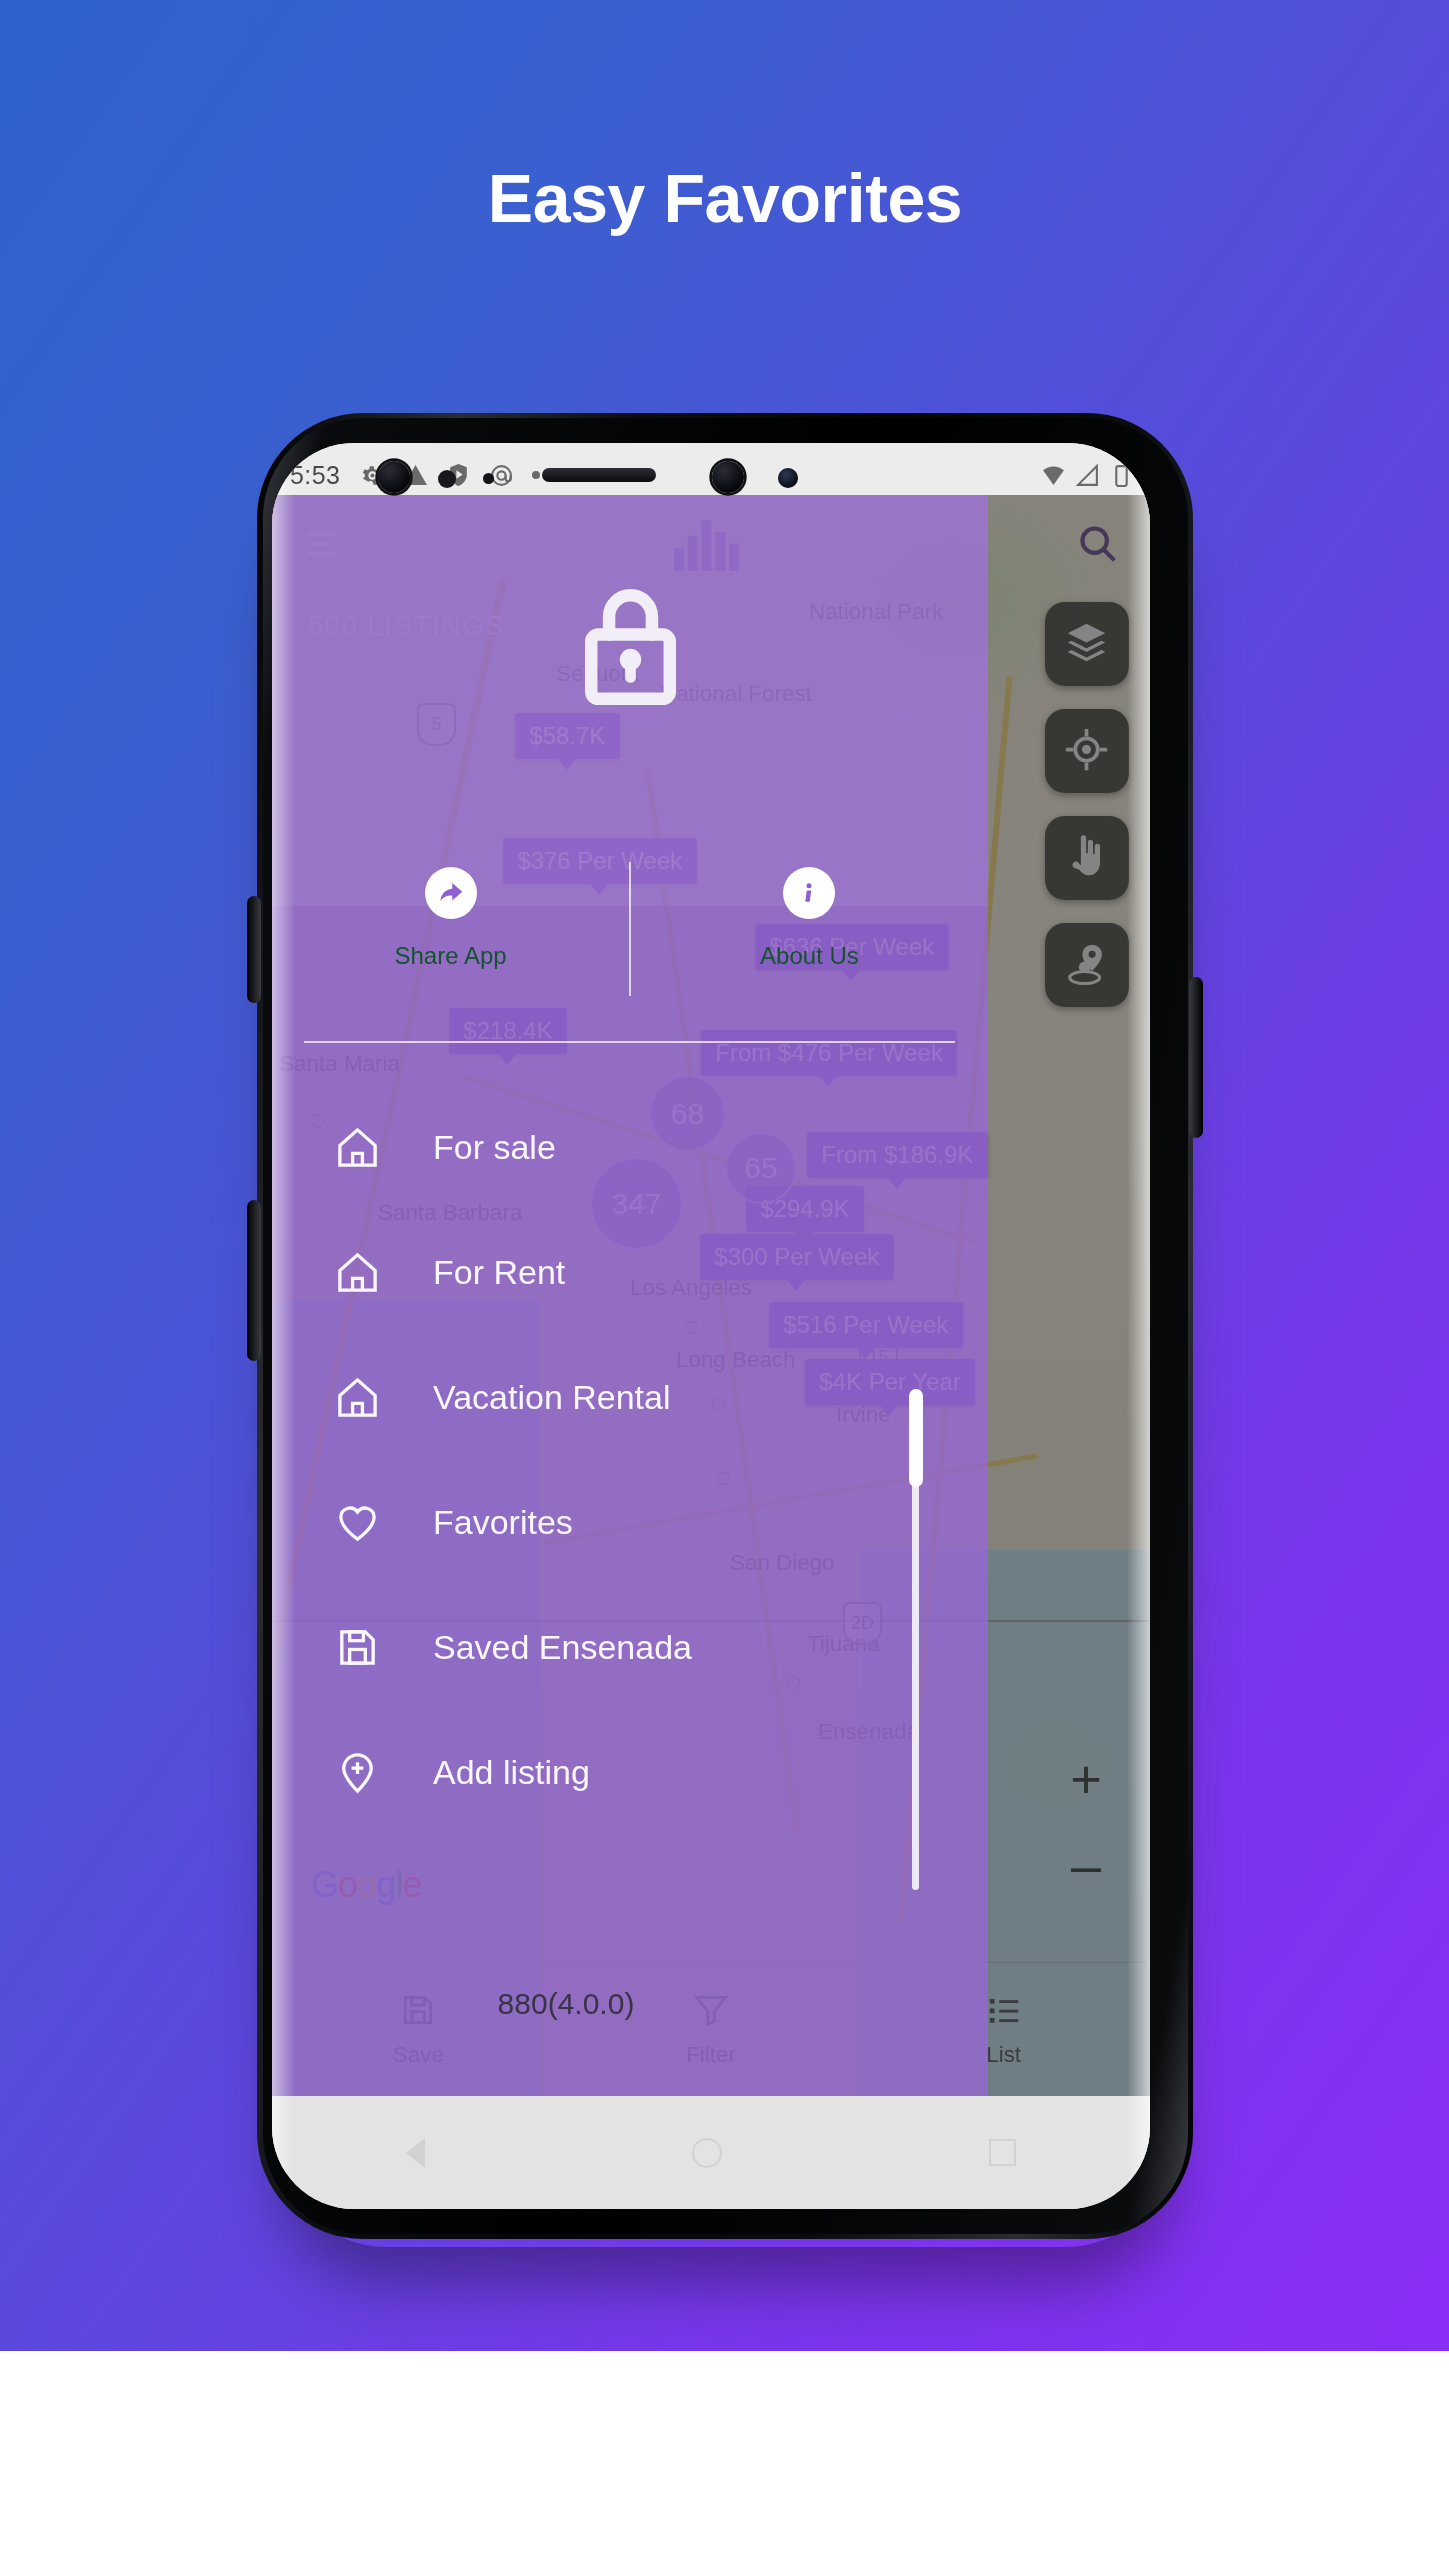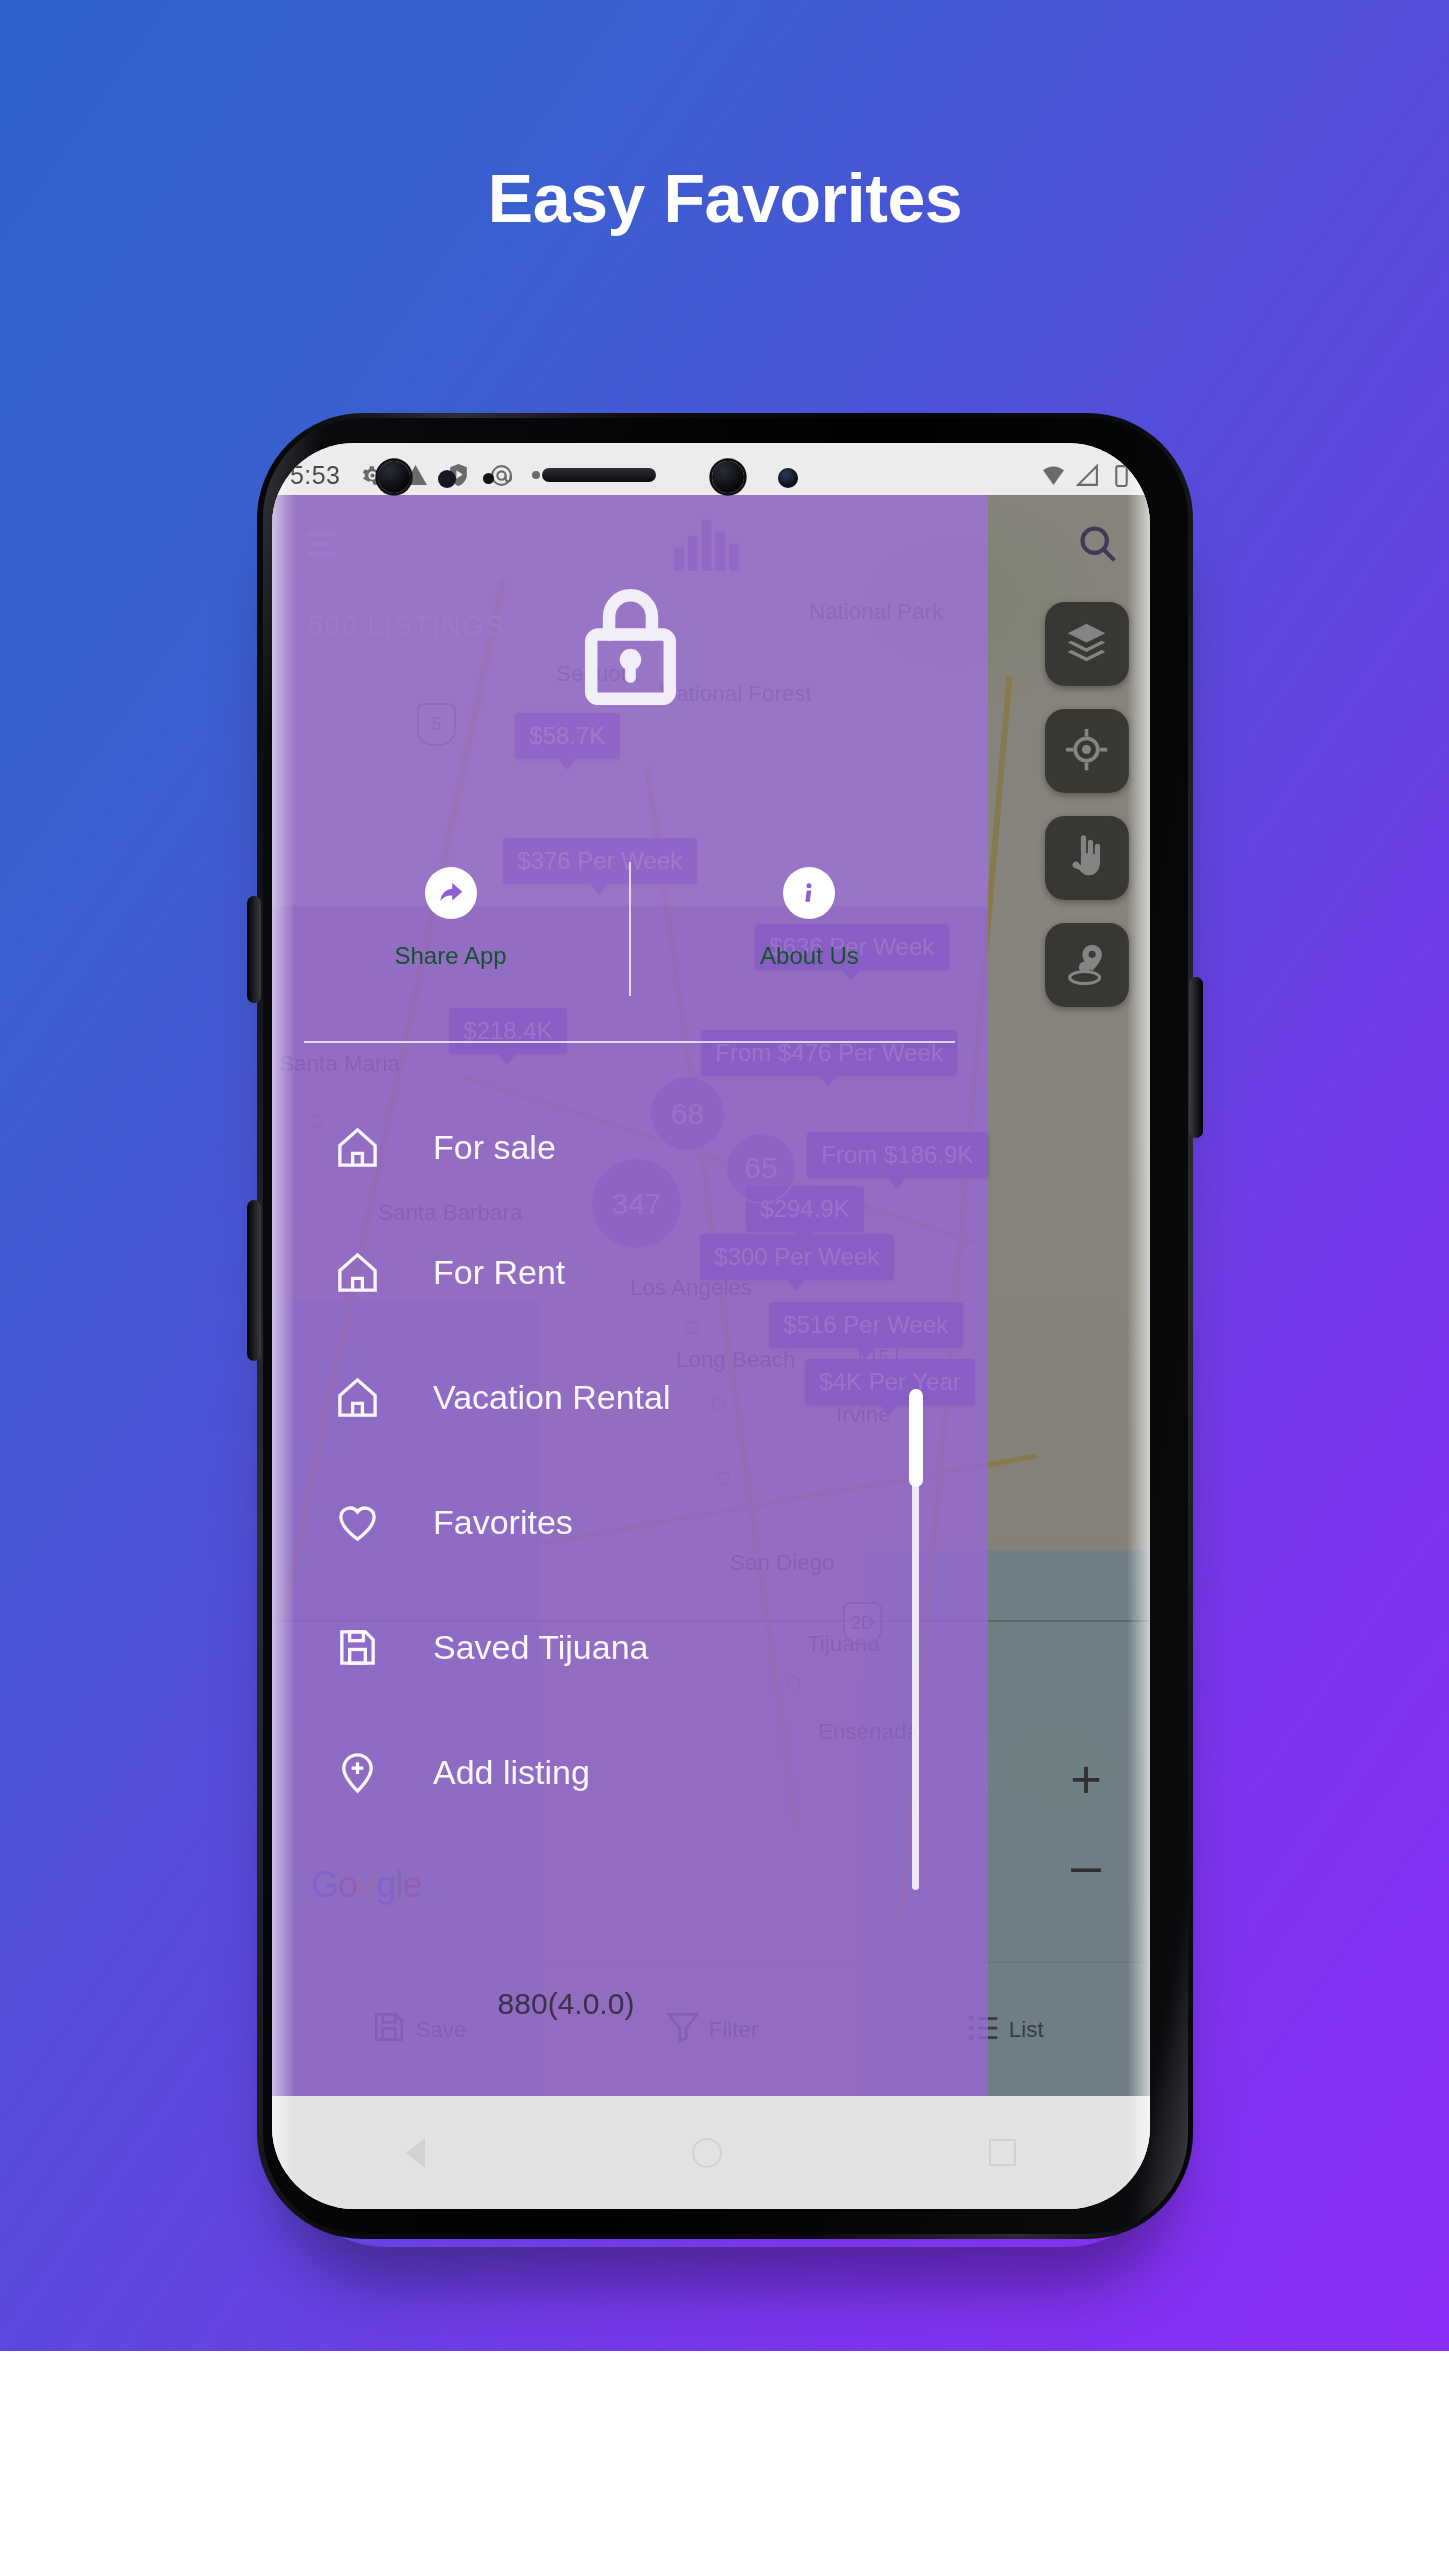--- a/index.html
+++ b/index.html
@@ -178,21 +178,21 @@
     position:absolute; left:0; top:100px; width:878px; height:63px;
     display:flex; align-items:center; padding-left:36px; z-index:18;
     color:#ffffff; font-size:27px; letter-spacing:1.8px;
   }
 
   
   .bottomnav{
     position:absolute; left:0; bottom:0; width:878px; height:134px;
     display:flex; z-index:18; border-top:0.9px solid rgba(120,120,120,.25);
   }
-  .bn-item{ flex:1; display:flex; flex-direction:row; align-items:center; justify-content:center; gap:7.2px;
+  .bn-item{ flex:1; display:flex; flex-direction:column; align-items:center; justify-content:center; gap:7.2px;
     color:#5f5f66; font-size:22.4px; }
 
   
   .scrim{
     position:absolute; left:0; top:0; width:878px; height:1601px;
     background:rgba(0,0,0,0.38); z-index:30;
   }
   .drawer{
     position:absolute; left:0; top:0; width:716px; height:1601px;
     background:rgba(150,104,212,0.80);
@@ -553,21 +553,21 @@
           </div>
 
           <div class="menu-item">
             <span class="menu-ic">
               <svg viewBox="0 0 24 24" width="47" height="47" fill="none" stroke="#fbf7ff" stroke-width="1.7">
                   <path d="M4 4h12l4 4v12H4V4z"></path>
                   <rect x="8" y="4" width="7" height="4.5"></rect>
                   <rect x="8" y="13" width="8" height="7"></rect>
                 </svg>
             </span>
-            <span class="menu-label">Saved Tijuana</span>
+            <span class="menu-label">Saved Ensenada</span>
           </div>
 
           <div class="menu-item">
             <span class="menu-ic">
               <svg viewBox="0 0 24 24" width="47" height="47" fill="none" stroke="#fbf7ff" stroke-width="1.7">
                   <path d="M12 21.5s7-6.8 7-11.5a7 7 0 10-14 0c0 4.7 7 11.5 7 11.5z"></path>
                   <path d="M12 6.8v6M9 9.8h6"></path>
                 </svg>
             </span>
             <span class="menu-label">Add listing</span>

